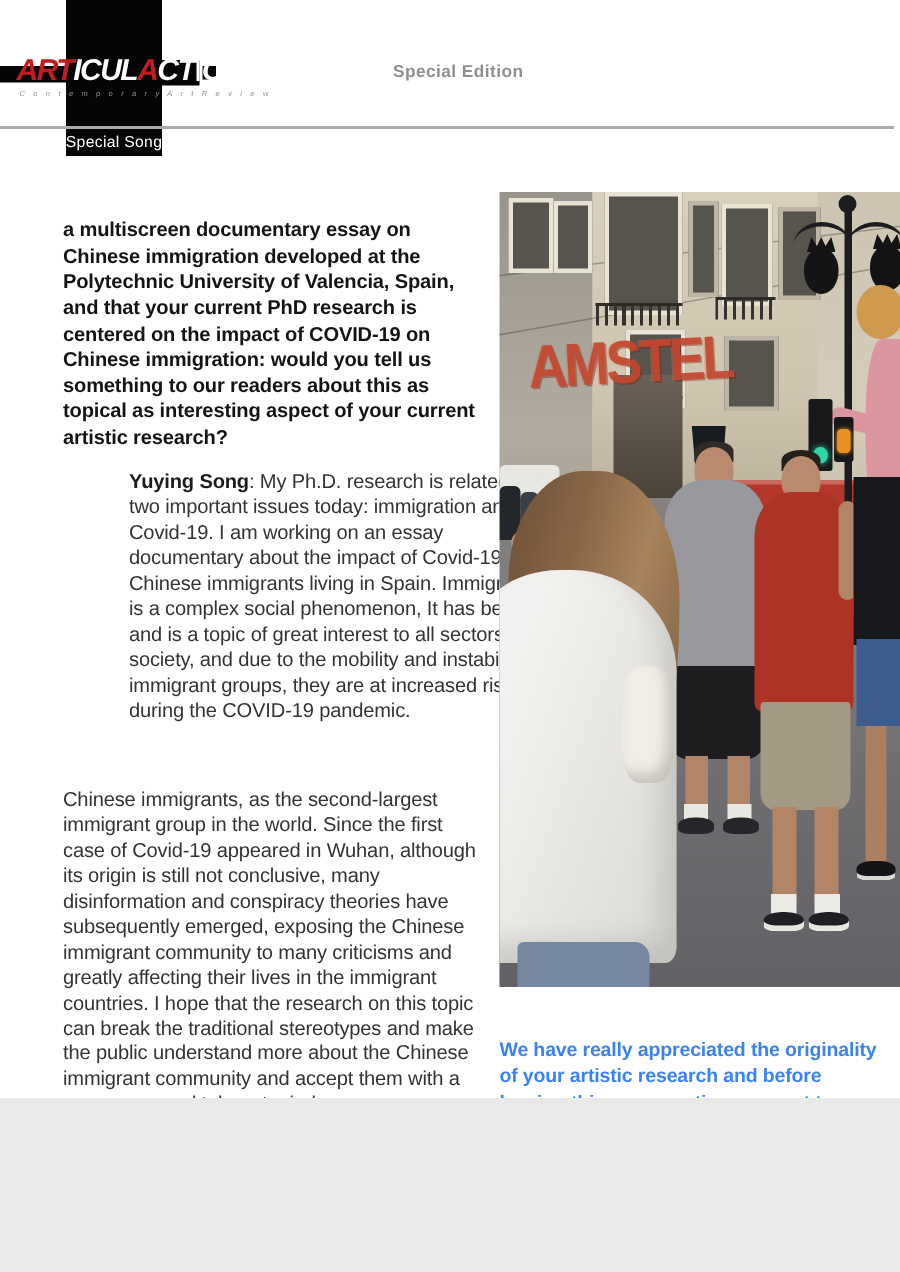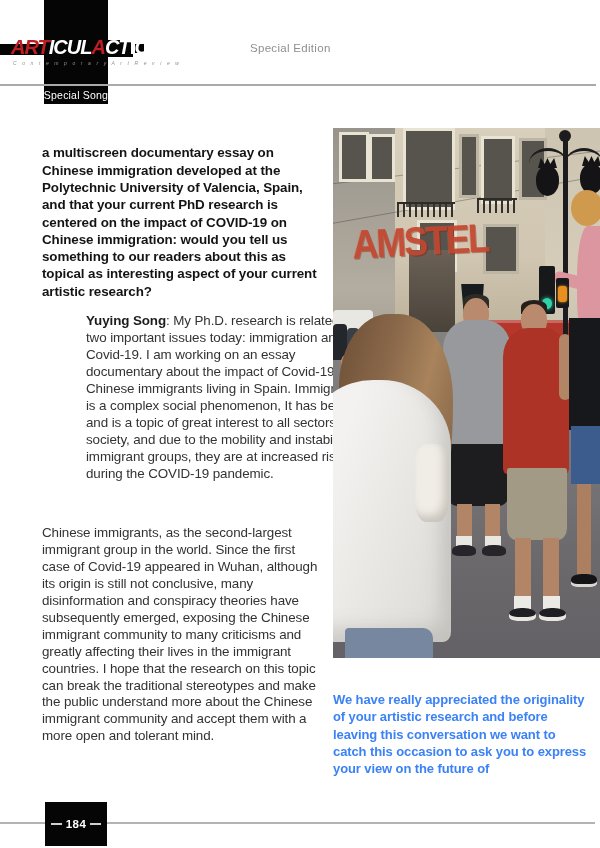--- a/index.html
+++ b/index.html
@@ -1,17 +1,17 @@
 <!DOCTYPE html>
 <html><head>
 <meta charset="utf-8">
 <style>
   html,body{margin:0;padding:0;background:#e9e9e9;}
   .page{
-    position:relative;width:600px;height:848px;margin:0 auto;
+    position:relative;width:600px;height:732px;margin:0 auto;
     background:#ffffff;overflow:hidden;
     font-family:"Liberation Sans",sans-serif;
   }
   
   .hdr-tallbox{position:absolute;left:44px;top:0;width:64px;height:85px;background:#050505;}
   .hdr-leftstrip{position:absolute;left:0;top:44px;width:46px;height:11px;background:#050505;}
   .hdr-onband{position:absolute;left:106px;top:40px;width:27px;height:17px;background:#050505;}
   .hdr-sq{position:absolute;left:135px;top:44px;width:9px;height:9px;background:#050505;}
   .logo-row{
     position:absolute;left:11px;top:36px;height:22px;display:flex;align-items:center;
@@ -19,22 +19,22 @@
     font-size:20px;letter-spacing:-1px;line-height:1;white-space:nowrap;
   }
   .logo-red{color:#c01d22;}
   .logo-white{color:#ffffff;}
   .logo-bar{display:inline-block;width:2px;height:14px;background:#ffffff;margin:0 2px 0 1px;}
   .logo-tagline{
     position:absolute;left:13px;top:60px;width:130px;
     font-size:5px;letter-spacing:2.1px;color:#9a8f8f;font-style:italic;white-space:nowrap;
   }
   .edition{
-    position:absolute;left:250px;top:42px;
-    font-size:11.5px;font-weight:normal;color:#8f8f8f;letter-spacing:.3px;
+    position:absolute;left:262px;top:42px;
+    font-size:11.5px;font-weight:bold;color:#8f8f8f;letter-spacing:.3px;
   }
   .hdr-line{position:absolute;left:0;top:84px;width:596px;height:2px;background:#aaaaaa;}
   .issue-box{
     position:absolute;left:44px;top:86px;width:64px;height:18px;background:#050505;
     display:flex;align-items:center;justify-content:center;
   }
   .issue-box span{color:#fff;font-size:10.5px;letter-spacing:.2px;white-space:nowrap;}
   
   .q{
     position:absolute;left:42px;top:131px;width:278px;

